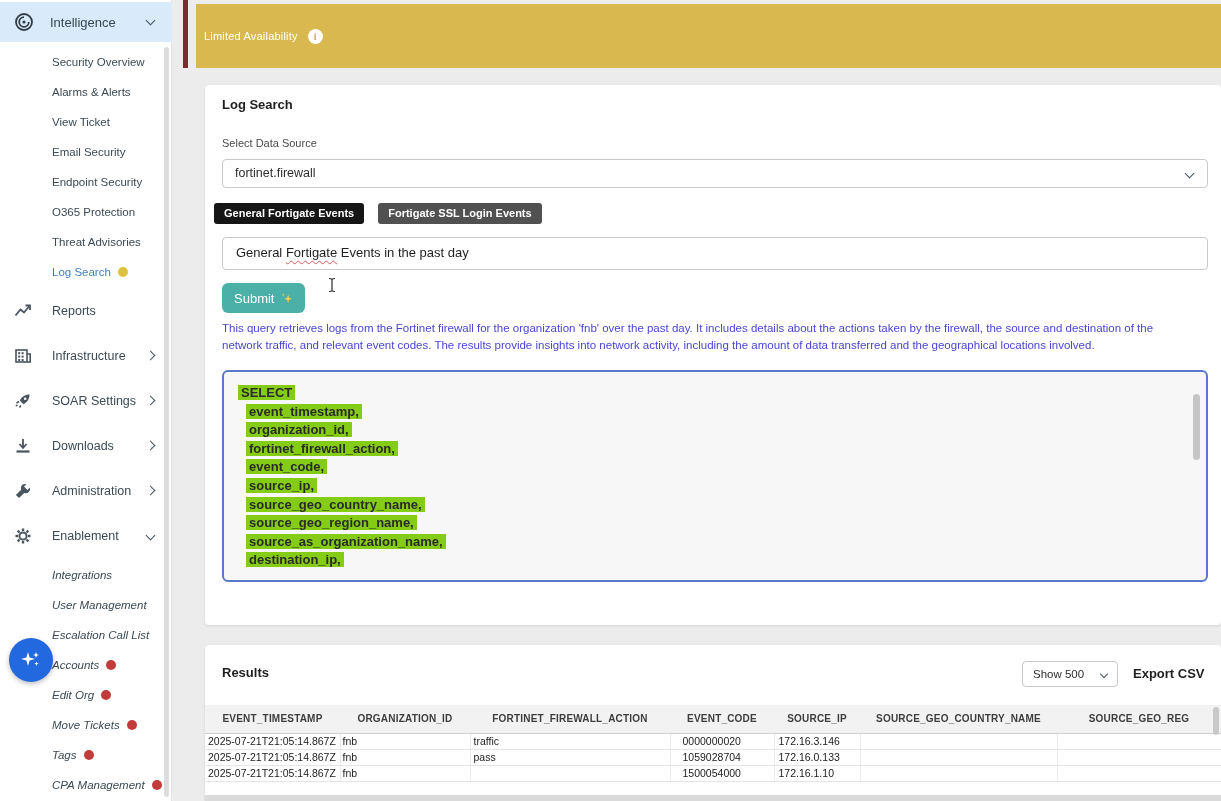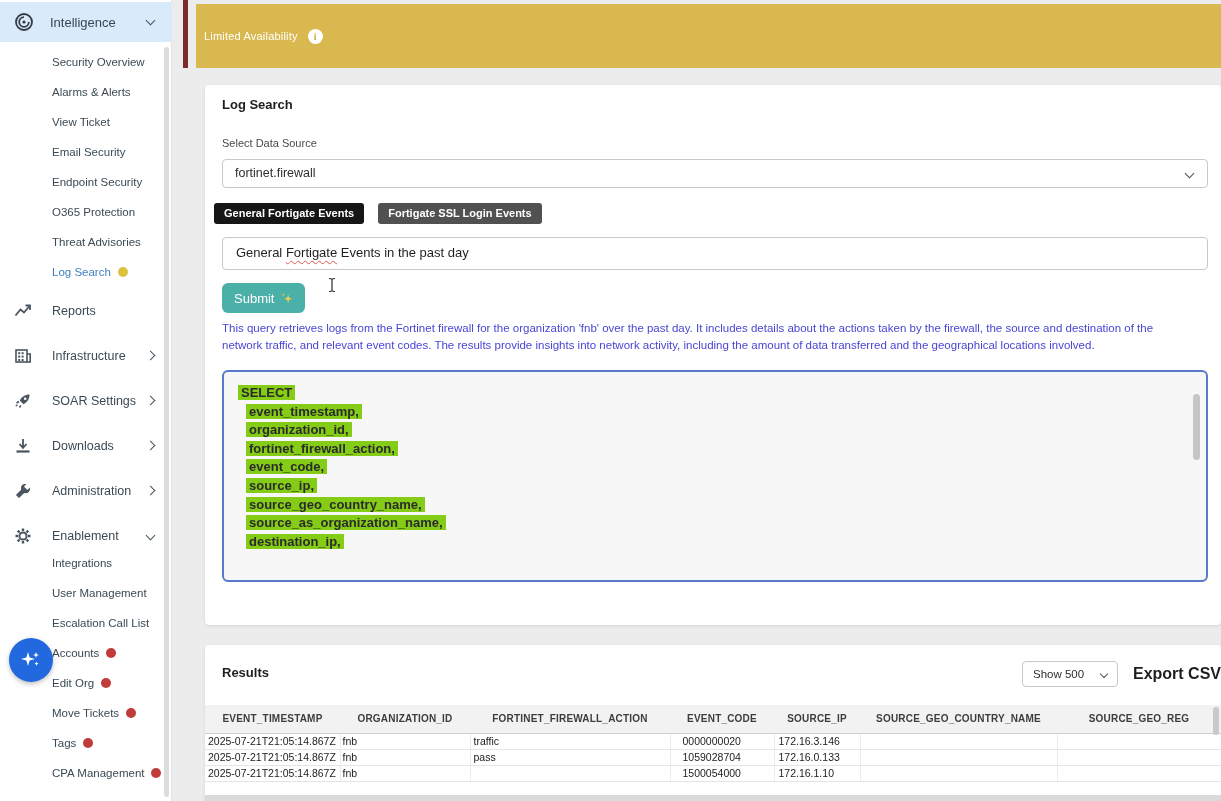--- a/index.html
+++ b/index.html
@@ -21,21 +21,21 @@
   .sublist li .txt { line-height:30px; }
   .link-blue { color:#3e7fc1 !important; }
   .dot { width:10px; height:10px; border-radius:50%; display:inline-block; margin-left:7px; flex:none; }
   .dot.yellow { background:#ddc242; }
   .dot.red { background:#c23b3b; }
   .groups { position:absolute; left:0; top:288px; width:172px; list-style:none; }
   .groups li { height:45px; display:flex; align-items:center; position:relative; }
   .groups li .ic { margin-left:14px; width:18px; height:18px; flex:none; }
   .groups li .txt { margin-left:20px; font-size:12.5px; color:#3b4a54; }
   .groups li .chev { position:absolute; right:18px; }
-  .sublist.enab { top:548px; }
+  .sublist.enab { top:560px;font-style:italic; }
   .sb-scroll { position:absolute; left:164px; top:47px; width:5px; height:750px; background:#dcdcdc; border-radius:3px; }
   .fab { position:absolute; left:9px; top:638px; width:44px; height:44px; border-radius:50%; background:#2268df; z-index:9; display:flex; align-items:center; justify-content:center; box-shadow:0 2px 5px rgba(0,0,0,.25); border:none; cursor:pointer; }
 
   
   .red-stripe { position:absolute; left:183px; top:0; width:5px; height:68px; background:#7b2b2b; }
   .banner { position:absolute; left:196px; top:4px; width:1025px; height:64px; background:#d9b850; display:flex; align-items:center; }
   .banner .txt { margin-left:8px; font-size:11px; color:#ffffff; letter-spacing:.2px; }
   .info-ic { margin-left:10px; width:15px; height:15px; border-radius:50%; background:#ffffff; color:#cfae44; font-size:10px; font-weight:bold; text-align:center; line-height:15px; font-family:"Liberation Serif", serif; }
 
   
@@ -58,21 +58,21 @@
   .codebox .ln { font-size:13px; line-height:18.6px; color:#2b2b2b; white-space:pre; }
   .codebox .ln span { background:#84cc16; padding:0 3px 0 3px;font-weight:bold; }
   .codebox .ln.ind { margin-left:8px; }
   .code-scroll { position:absolute; right:6px; top:22px; width:7px; height:66px; background:#c6c6c6; border-radius:4px; }
 
   
   .card2 { left:205px; top:645px; width:1016px; height:156px; border-radius:4px 4px 0 0; overflow:hidden; }
   .card2 .title { position:absolute; left:17px; top:20px; font-size:13px; font-weight:bold; color:#1e1e1e; }
   .show-box { position:absolute; left:817px; top:16px; width:96px; height:26px; border:1px solid #c9c9c9; border-radius:4px; background:#fff; font-size:11.5px; color:#2e2e2e; line-height:24px; padding-left:10px; }
   .show-box .chev { position:absolute; right:10px; top:9px; width:6px; height:6px; }
-  .export-btn { position:absolute; left:928px; top:16px; height:26px; background:none; border:none; font-size:16px; font-weight:bold; color:#1f1f1f; font-family:inherit; line-height:26px; cursor:pointer; }
+  .export-btn { position:absolute; left:928px; top:16px; height:26px; background:none; border:none; font-size:13px; font-weight:bold; color:#1f1f1f; font-family:inherit; line-height:26px; cursor:pointer; }
   table.results { position:absolute; left:0; top:60px; width:1016px; border-collapse:collapse; table-layout:fixed; }
   table.results th { height:28px; background:#f2f2f2; font-size:10px; font-weight:bold; color:#3d3d3d; letter-spacing:.2px; text-align:center; border-bottom:1px solid #cfcfcf; overflow:hidden; white-space:nowrap; }
   table.results td { height:16px; font-size:10.5px; color:#1c1c1c; border-bottom:1px solid #e4e4e4; border-right:1px solid #ebebeb; white-space:nowrap; overflow:hidden; background:#fff; }
   table.results td:last-child { border-right:none; }
   td.c0 { padding-left:3px; } td.c1 { padding-left:2px; } td.c2 { padding-left:3px; }
   td.c3 { padding-left:12px; } td.c4 { padding-left:4px; } td.c5,td.c6 { padding-left:4px; }
   .hscroll { position:absolute; left:0; top:150px; width:1016px; height:6px; background:#dadada; }
   .vscroll { position:absolute; right:2px; top:62px; width:6px; height:28px; background:#c9c9c9; border-radius:3px; }
 
   svg { display:block; }
@@ -290,20 +290,21 @@
   <p class="desc">This query retrieves logs from the Fortinet firewall for the organization 'fnb' over the past day. It includes details about the actions taken by the firewall, the source and destination of the network traffic, and relevant event codes. The results provide insights into network activity, including the amount of data transferred and the geographical locations involved.</p>
 
   <div class="codebox">
     <div class="ln"><span>SELECT</span></div>
     <div class="ln ind"><span>event_timestamp,</span></div>
     <div class="ln ind"><span>organization_id,</span></div>
     <div class="ln ind"><span>fortinet_firewall_action,</span></div>
     <div class="ln ind"><span>event_code,</span></div>
     <div class="ln ind"><span>source_ip,</span></div>
     <div class="ln ind"><span>source_geo_country_name,</span></div>
+    <div class="ln ind"><span>source_geo_region_name,</span></div>
     <div class="ln ind"><span>source_as_organization_name,</span></div>
     <div class="ln ind"><span>destination_ip,</span></div>
     <span class="code-scroll"></span>
   </div>
 </section>
 
 <section class="card card2">
   <h2 class="title">Results</h2>
 
   <div class="show-box">

